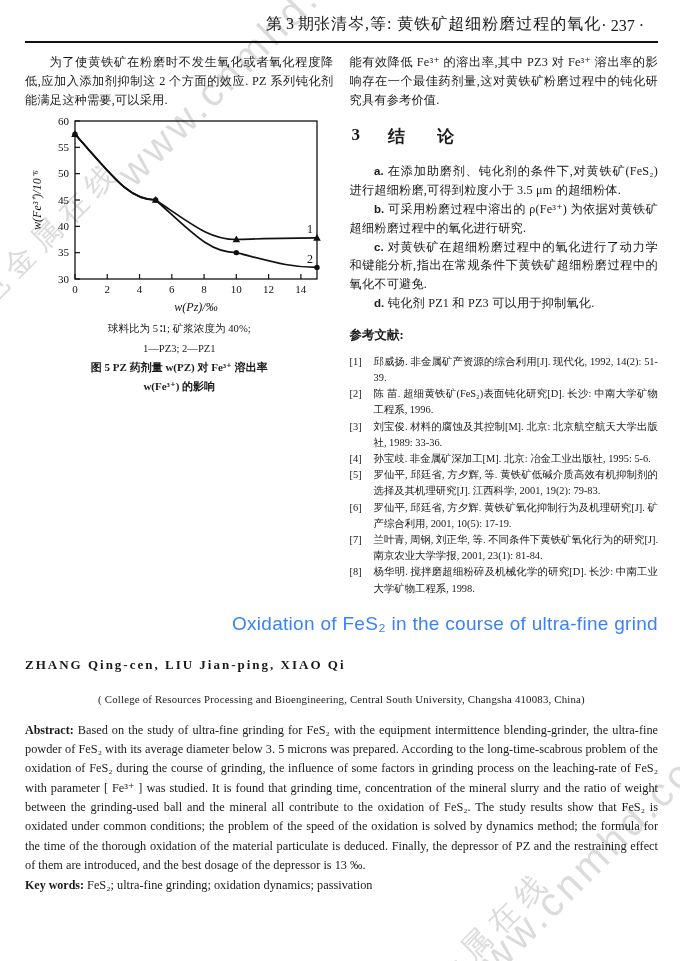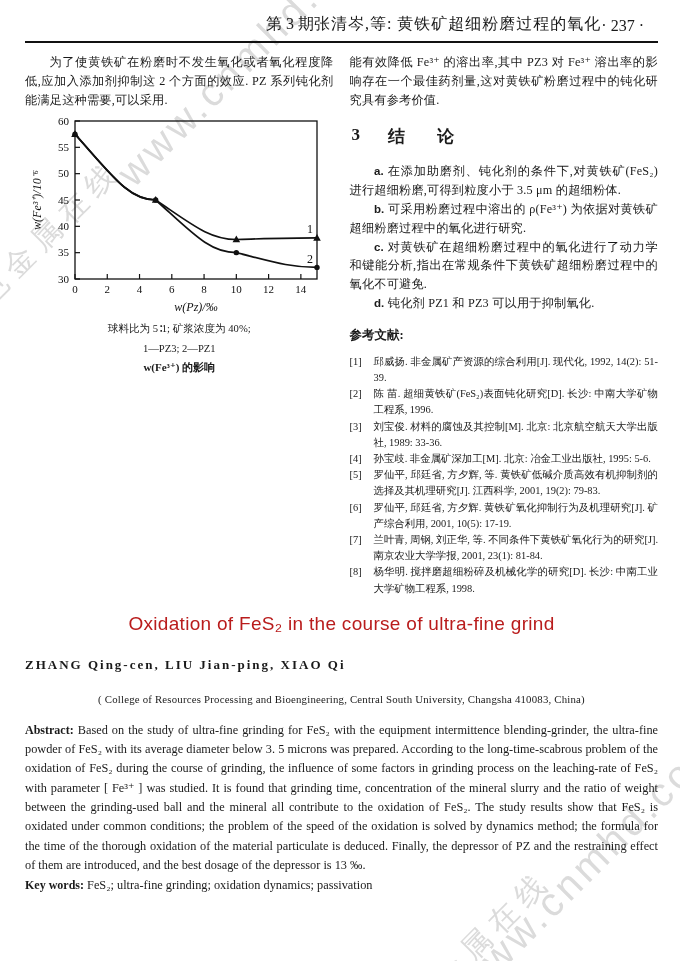--- a/index.html
+++ b/index.html
@@ -48,22 +48,22 @@
   .section-head .st { letter-spacing:14px; }
   .concl { font-size:12.2px; line-height:18.8px; text-align:justify; text-indent:2em; letter-spacing:.2px;}
   .concl b { font-family:"Liberation Sans",sans-serif; font-size:11.5px; }
   .refs-head { font-size:12.5px; font-weight:bold; margin:14px 0 10px 0; }
   .ref-item { display:flex; font-size:10.4px; line-height:16.2px; text-align:justify; }
   .ref-no { flex:0 0 24px; }
   .ref-tx { flex:1; }
 
   
   .eng { position:relative; z-index:1; margin-top:16px; }
-  .eng-title { text-align:center; font-family:"Liberation Sans","DejaVu Sans",sans-serif;
-               font-size:19px; color:#b91c1c; letter-spacing:.3px; margin-top:8px; }
+  .eng-title { text-align:right; font-family:"Liberation Sans","DejaVu Sans",sans-serif;
+               font-size:19px; color:#3b82f6; letter-spacing:.3px; margin-top:8px; }
   .eng-authors { text-align:left; font-size:13px; letter-spacing:2px; margin-top:22px; font-weight:bold;}
   .eng-affil { text-align:center; font-size:10.8px; margin-top:20px; letter-spacing:.2px; }
   .eng-abstract { font-size:12.3px; line-height:19.3px; text-align:justify; margin-top:16px; }
   .eng-abstract .lbl, .eng-keywords .lbl {
       font-family:Liberation Serif, serif; font-weight:bold; font-size:12px; }
   .eng-keywords { font-size:12.3px; line-height:19.3px; margin-top:1px; text-align:left; }
 </style>
 </head>
 <body>
 
@@ -128,20 +128,21 @@
             <text x="278" y="119.92000000000002" font-size="12" font-family="&quot;Liberation Serif&quot;,serif" fill="#111">1</text>
             <path d="M46,21.166666666666664 C82.66666666666666,62.3125 99.77777777777777,87 126.66666666666666,87 C163.33333333333331,119.91666666666669 180.44444444444443,139.66666666666669 207.33333333333331,139.66666666666669 C244,148.88333333333333 261.1111111111111,154.4133333333333 288,154.4133333333333" fill="none" stroke="#111" stroke-width="1.7"></path>
             <circle cx="46" cy="21.166666666666664" r="2.7" fill="#111"></circle>
             <circle cx="126.66666666666666" cy="87" r="2.7" fill="#111"></circle>
             <circle cx="207.33333333333331" cy="139.66666666666669" r="2.7" fill="#111"></circle>
             <circle cx="288" cy="154.4133333333333" r="2.7" fill="#111"></circle>
             <text x="278" y="150.4133333333333" font-size="12" font-family="&quot;Liberation Serif&quot;,serif" fill="#111">2</text>
           </svg>
         <div class="fig-notes">球料比为 5∶1; 矿浆浓度为 40%;</div>
         <div class="fig-notes">1—PZ3; 2—PZ1</div>
+        <div class="fig-caption">图 5  PZ 药剂量 w(PZ) 对 Fe³⁺ 溶出率</div>
         <div class="fig-caption">w(Fe³⁺) 的影响</div>
       </div>
     </div>
 
     <div class="col">
       <p class="cn-par noindent">能有效降低 Fe³⁺ 的溶出率,其中 PZ3 对 Fe³⁺ 溶出率的影响存在一个最佳药剂量,这对黄铁矿粉磨过程中的钝化研究具有参考价值.</p>
 
       <div class="section-head">
         <span>3</span>
         <span class="st">结  论</span>

